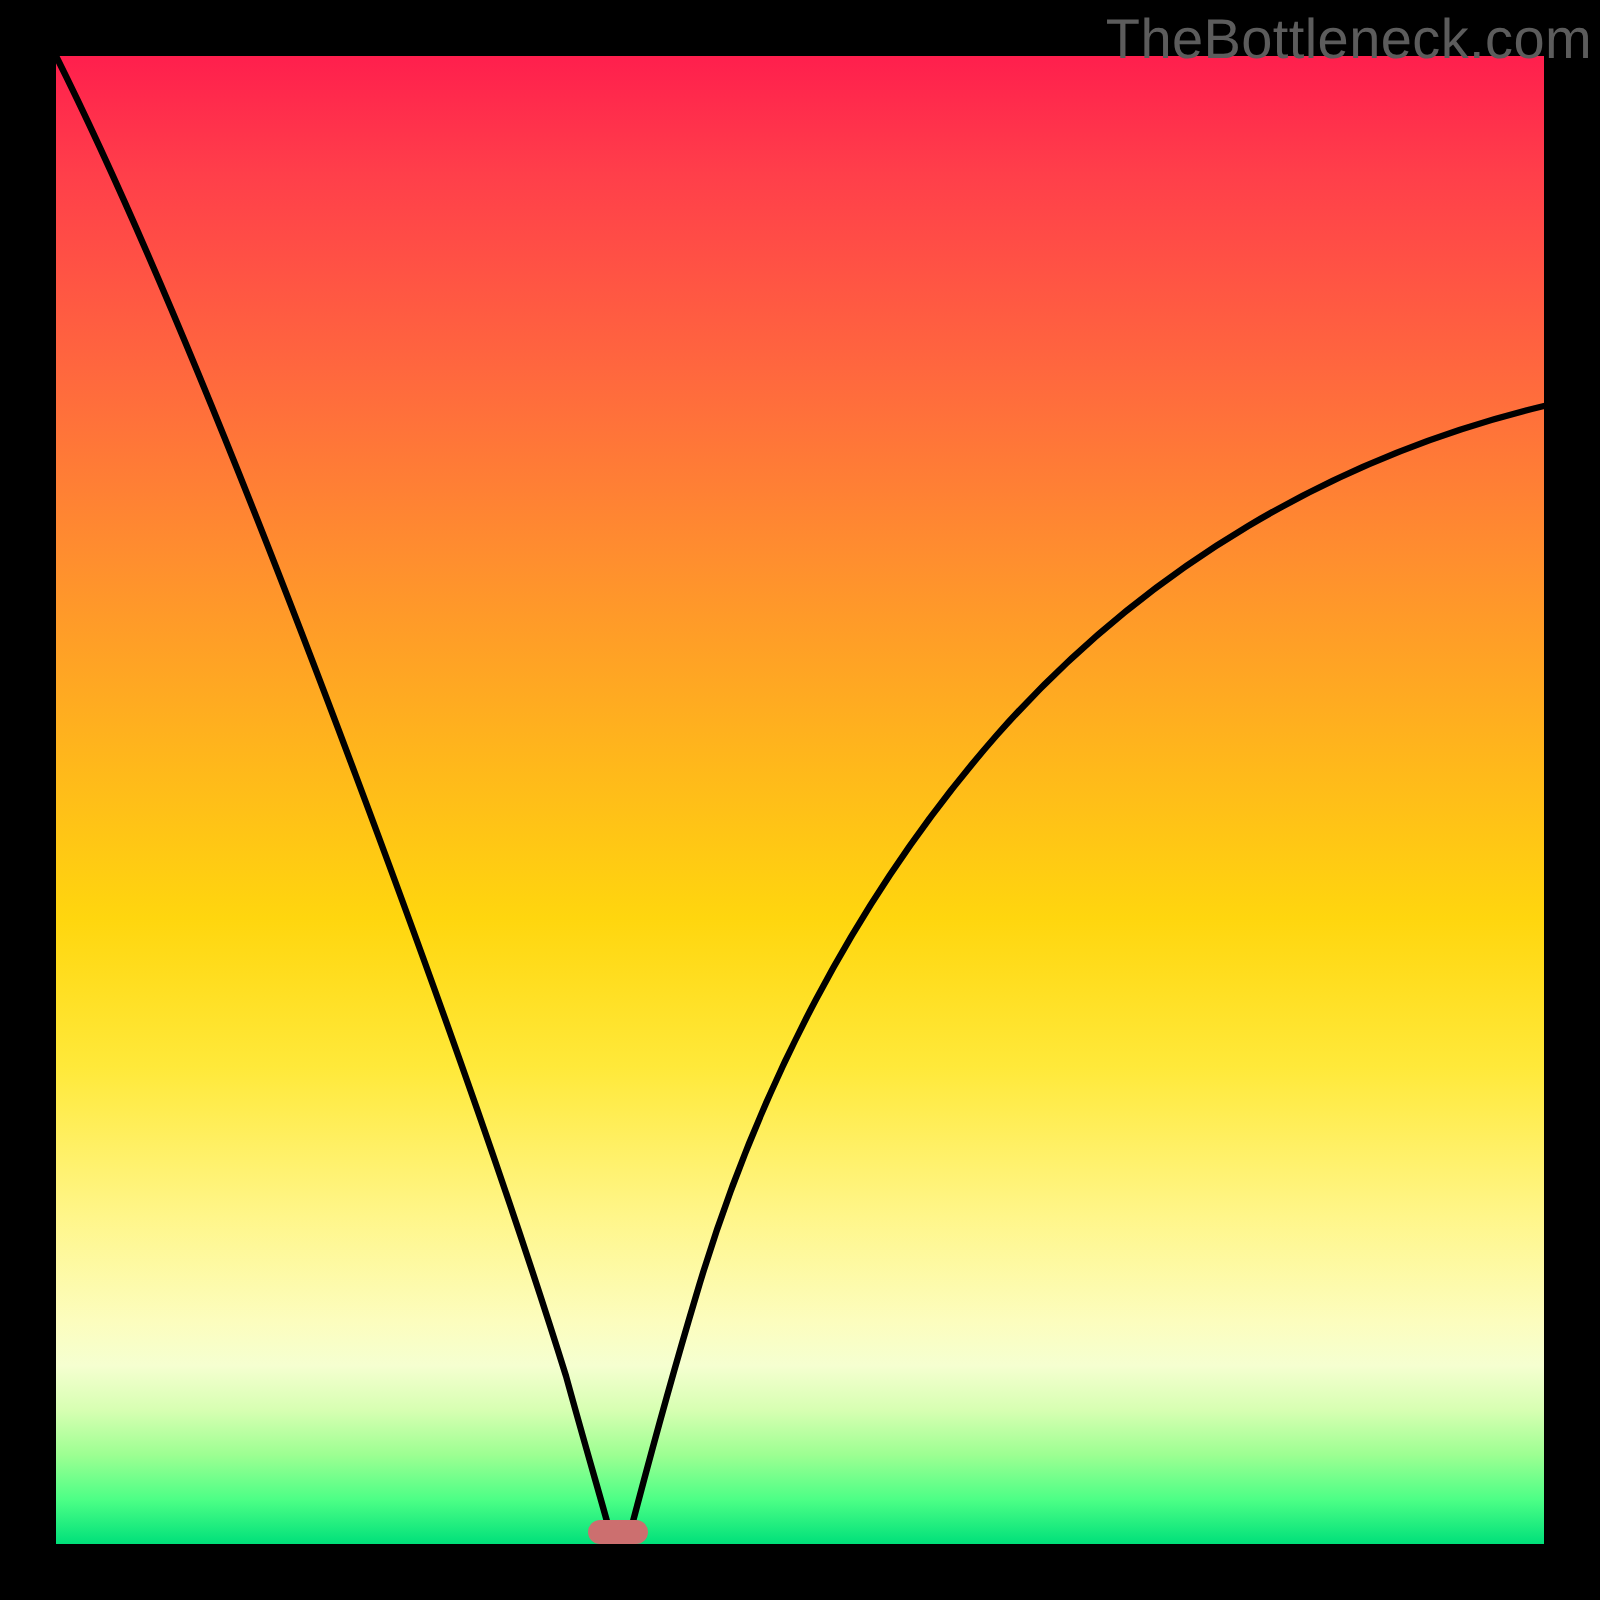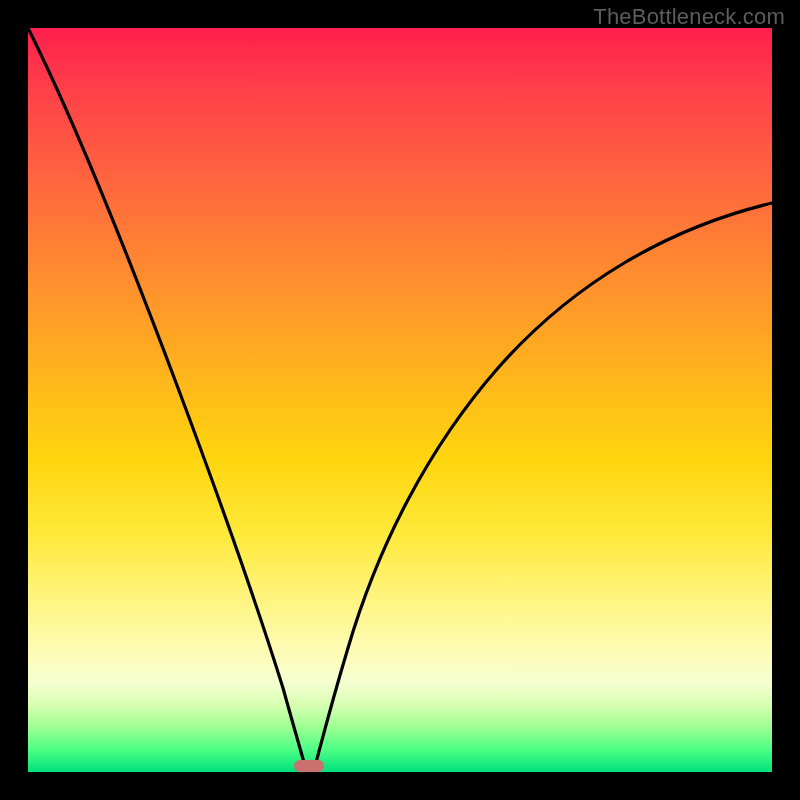--- a/index.html
+++ b/index.html
@@ -38,23 +38,23 @@
       #f5ffd0 88%,
       #d7ffb2 91%,
       #9dff92 94%,
       #4dff86 97%,
       #00e07a 100%
     );
   }
   .watermark {
     position: absolute;
     top: 4px;
-    right: 15px;
+    right: 4px;
     color: #5c5c5c;
-    font-size: 22px;
+    font-size: 28px;
     font-weight: 500;
     letter-spacing: 0.2px;
     user-select: none;
   }
   svg.curve {
     position: absolute;
     left: 0; top: 0;
     width: 744px; height: 744px;
     overflow: visible;
   }

